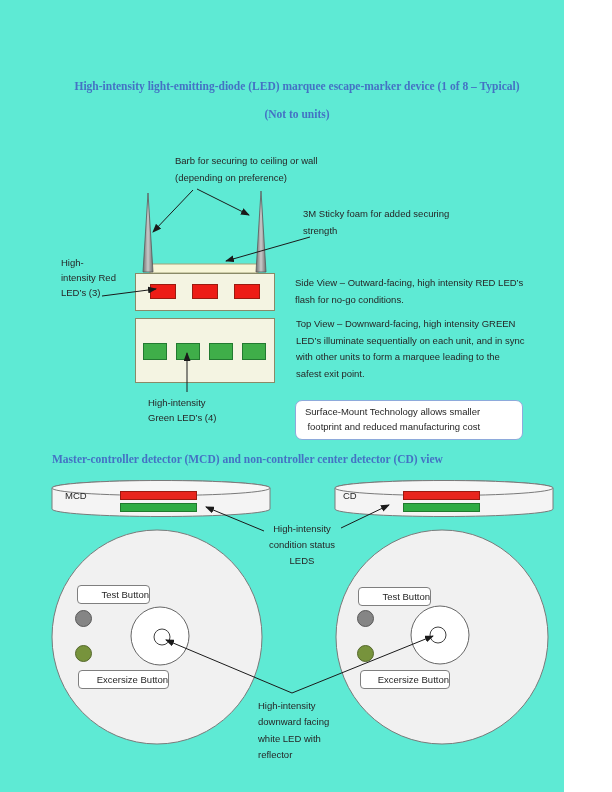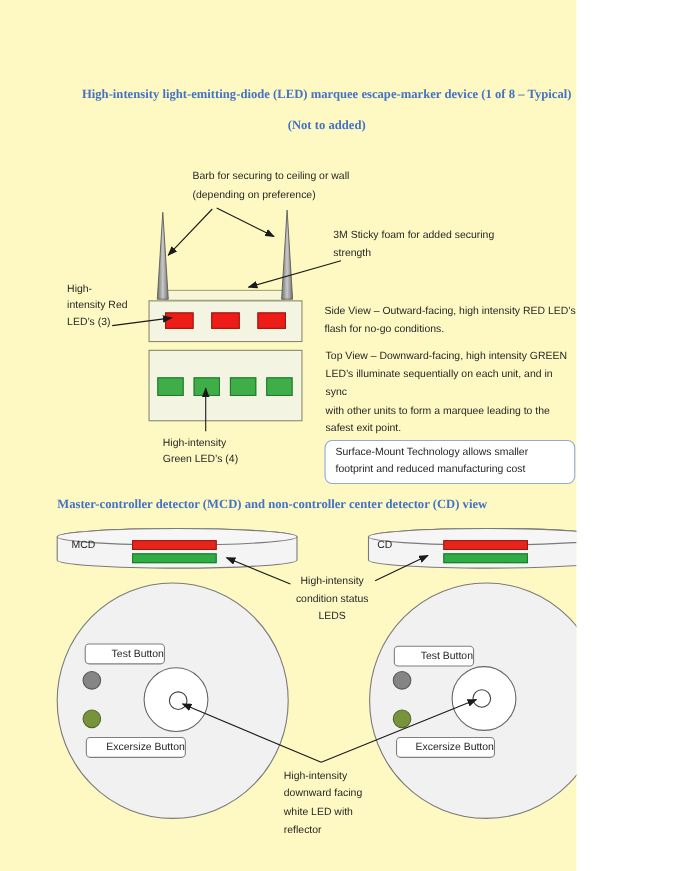--- a/index.html
+++ b/index.html
@@ -1,16 +1,16 @@
 <!DOCTYPE html>
 <html><head>
 <meta charset="utf-8">
 <style>
   html,body{margin:0;padding:0;background:#fff;}
-  #page{position:relative;width:524px;height:792px;background:#fef9c3;overflow:hidden;
+  #page{position:relative;width:564px;height:792px;background:#5eead4;overflow:hidden;
         font-family:"Liberation Sans",sans-serif;color:#262626;}
   svg.layer{position:absolute;left:0;top:0;width:612px;height:792px;}
   #shapes{z-index:1;}
   #arrows{z-index:3;pointer-events:none;}
   .el{position:absolute;z-index:2;}
   .doc-title{left:37px;top:79px;width:520px;text-align:center;
              font:bold 11.5px/14px "Liberation Serif",serif;color:#4472c4;}
   .doc-subtitle{left:37px;top:107px;width:520px;text-align:center;
              font:bold 11.5px/14px "Liberation Serif",serif;color:#4472c4;}
   .section-heading{left:52px;top:452px;width:520px;
@@ -25,21 +25,21 @@
   .status-lbl{left:247px;top:521px;width:110px;text-align:center;line-height:16px;}
   .whiteled-lbl{left:258px;top:698px;line-height:16.3px;}
   .cream-box{background:#f4f4e2;border:1px solid #8a8a68;}
   .sideview-box{left:135px;top:273px;width:138px;height:36px;}
   .topview-box{left:135px;top:318px;width:138px;height:63px;}
   .led{border-style:solid;border-width:1px;}
   .led-red{background:#ed1c16;border-color:#9b1a10;width:24px;height:13px;top:284px;}
   .led-green{background:#3fae49;border-color:#227a30;width:22px;height:15px;top:343px;}
   .smt-box{left:295px;top:400px;width:226px;height:38px;background:#fff;
            border:1.4px solid #8eaadb;border-radius:7px;}
-  .smt-text{left:305px;top:404px;line-height:15px;}
+  .smt-text{left:305px;top:404px;line-height:15px;text-align:right;}
   .disk-lbl{font-size:9.5px;line-height:14px;}
   .bar{border-style:solid;border-width:1px;height:7px;width:75px;}
   .bar-red{background:#e8251d;border-color:#9b1a10;}
   .bar-green{background:#2fac44;border-color:#1f7a2e;}
   .btn-label{background:#ffffff;border:1px solid #7f7f7f;border-radius:4px;
              font-size:9.5px;line-height:17px;text-align:right;color:#262626;}
   .round-btn{width:15px;height:15px;border-radius:50%;border:1px solid #595959;}
   .btn-gray{background:#858585;}
   .btn-green{background:#77933c;border-color:#55682c;}
 </style>
@@ -75,21 +75,21 @@
     <ellipse cx="157" cy="637" rx="105" ry="107" fill="#f1f1f1" stroke="#7a7a7a" stroke-width="1"></ellipse>
     <ellipse cx="442" cy="637" rx="106" ry="107" fill="#f1f1f1" stroke="#7a7a7a" stroke-width="1"></ellipse>
 
     <circle cx="160" cy="636" r="29" fill="#ffffff" stroke="#666666" stroke-width="1"></circle>
     <circle cx="162" cy="637" r="8" fill="#ffffff" stroke="#404040" stroke-width="1"></circle>
     <circle cx="440" cy="635" r="29" fill="#ffffff" stroke="#666666" stroke-width="1"></circle>
     <circle cx="438" cy="635" r="8" fill="#ffffff" stroke="#404040" stroke-width="1"></circle>
   </svg>
 
   <div class="el doc-title">High-intensity light-emitting-diode (LED) marquee escape-marker device (1 of 8 – Typical)</div>
-  <div class="el doc-subtitle">(Not to added)</div>
+  <div class="el doc-subtitle">(Not to units)</div>
 
   <div class="el lbl barb-lbl">Barb for securing to ceiling or wall
 (depending on preference)</div>
   <div class="el lbl foam-lbl">3M Sticky foam for added securing
 strength</div>
   <div class="el lbl redled-lbl">High-
 intensity Red
 LED’s (3)</div>
   <div class="el lbl sideview-note">Side View – Outward-facing, high intensity RED LED’s
 flash for no-go conditions.</div>

